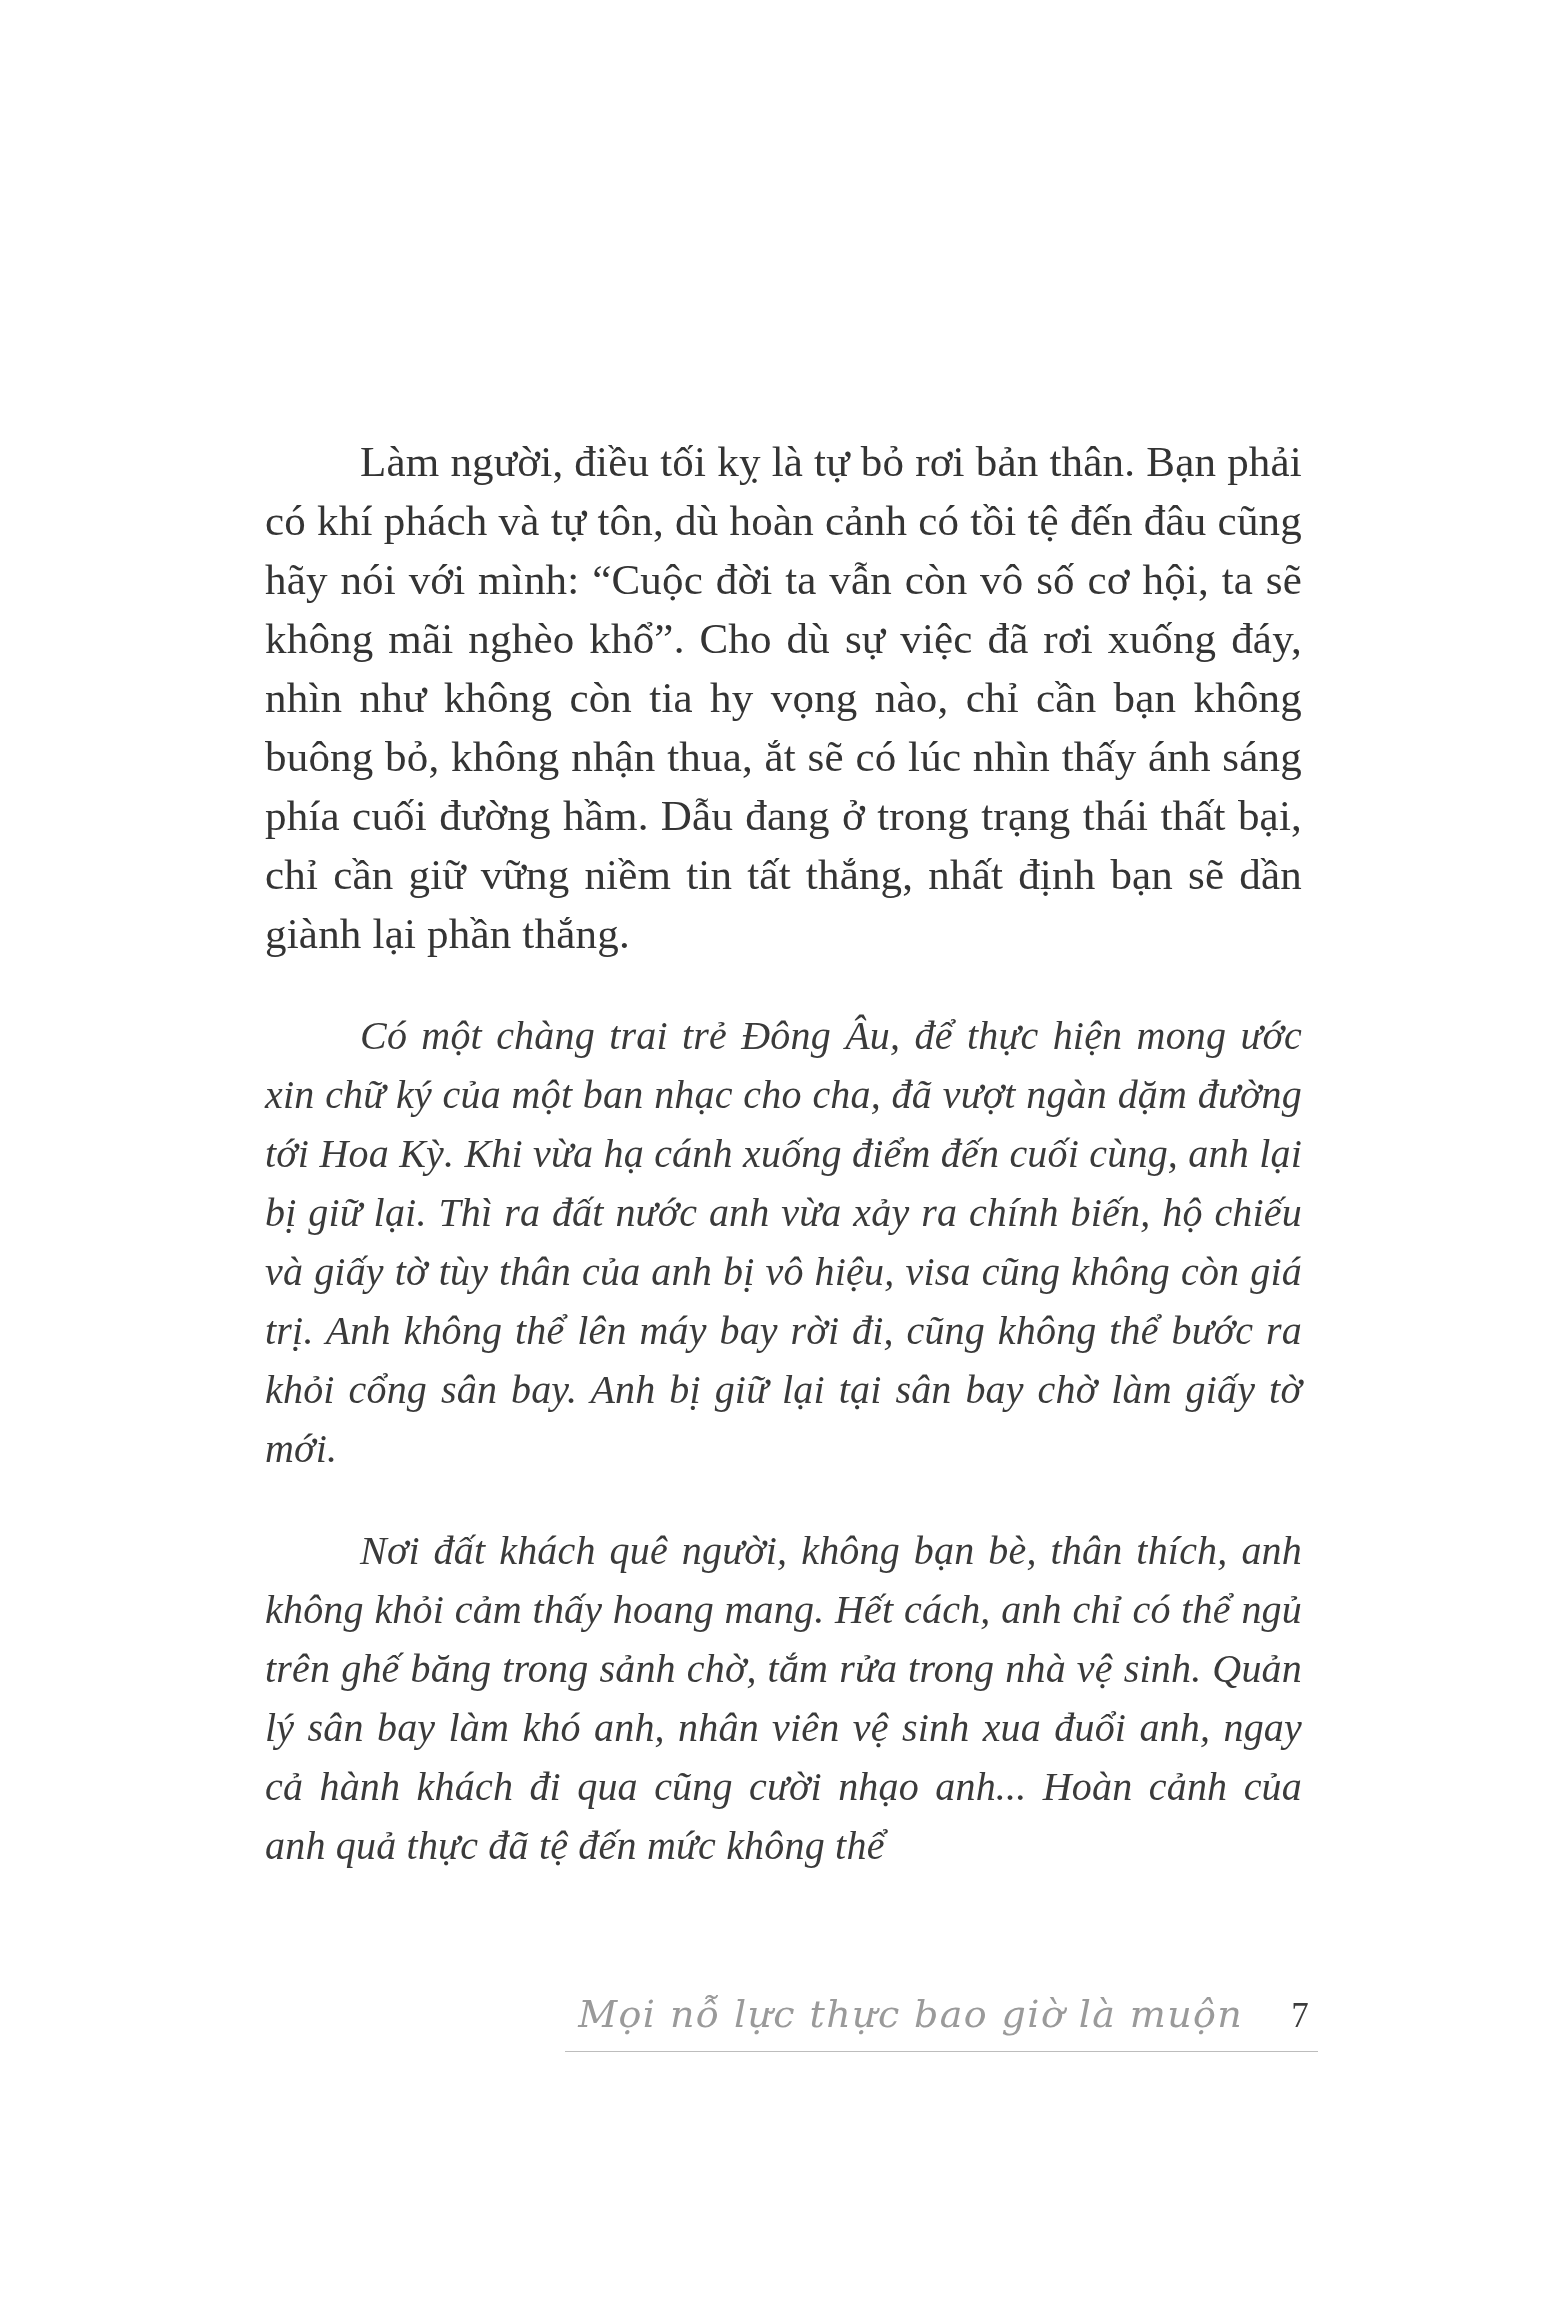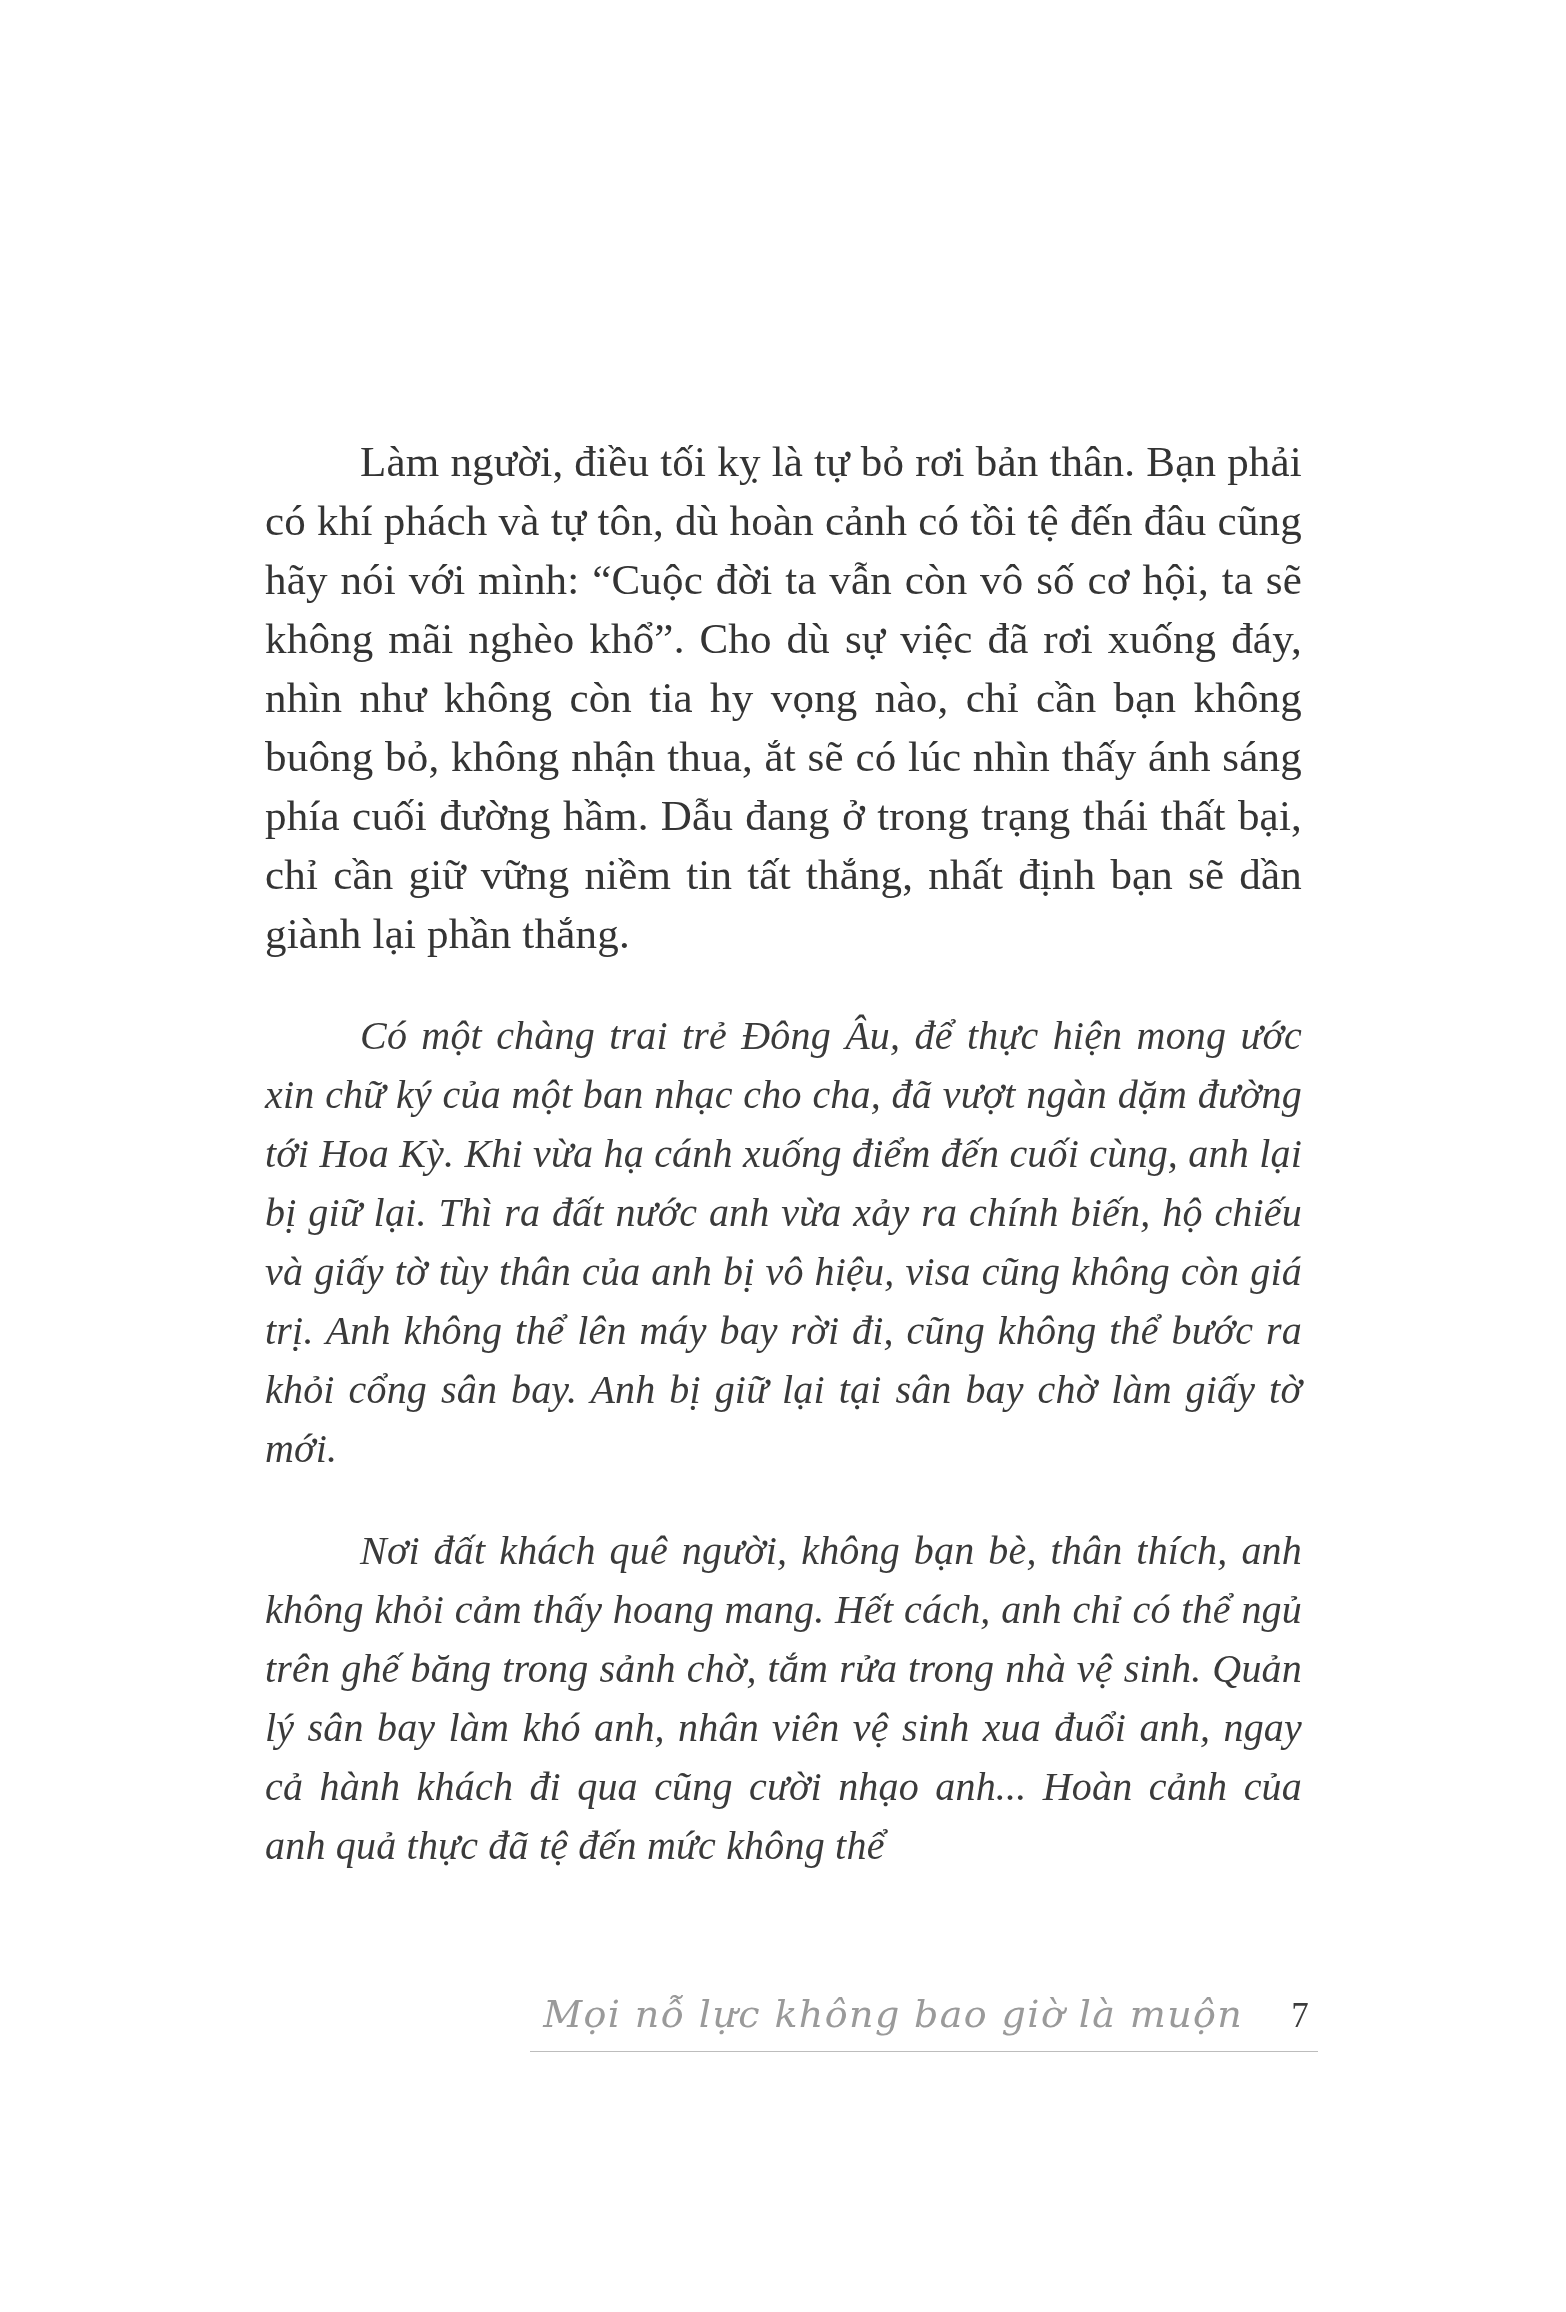--- a/index.html
+++ b/index.html
@@ -70,19 +70,19 @@
 <div class="page">
 
   <div class="content">
     <p class="para normal">Làm người, điều tối kỵ là tự bỏ rơi bản thân. Bạn phải có khí phách và tự tôn, dù hoàn cảnh có tồi tệ đến đâu cũng hãy nói với mình: “Cuộc đời ta vẫn còn vô số cơ hội, ta sẽ không mãi nghèo khổ”. Cho dù sự việc đã rơi xuống đáy, nhìn như không còn tia hy vọng nào, chỉ cần bạn không buông bỏ, không nhận thua, ắt sẽ có lúc nhìn thấy ánh sáng phía cuối đường hầm. Dẫu đang ở trong trạng thái thất bại, chỉ cần giữ vững niềm tin tất thắng, nhất định bạn sẽ dần giành lại phần thắng.</p>
     <p class="para italic">Có một chàng trai trẻ Đông Âu, để thực hiện mong ước xin chữ ký của một ban nhạc cho cha, đã vượt ngàn dặm đường tới Hoa Kỳ. Khi vừa hạ cánh xuống điểm đến cuối cùng, anh lại bị giữ lại. Thì ra đất nước anh vừa xảy ra chính biến, hộ chiếu và giấy tờ tùy thân của anh bị vô hiệu, visa cũng không còn giá trị. Anh không thể lên máy bay rời đi, cũng không thể bước ra khỏi cổng sân bay. Anh bị giữ lại tại sân bay chờ làm giấy tờ mới.</p>
     <p class="para italic">Nơi đất khách quê người, không bạn bè, thân thích, anh không khỏi cảm thấy hoang mang. Hết cách, anh chỉ có thể ngủ trên ghế băng trong sảnh chờ, tắm rửa trong nhà vệ sinh. Quản lý sân bay làm khó anh, nhân viên vệ sinh xua đuổi anh, ngay cả hành khách đi qua cũng cười nhạo anh... Hoàn cảnh của anh quả thực đã tệ đến mức không thể</p>
   </div>
 
   <div class="footer">
     <div class="footer-inner">
-      <span class="footer-title">Mọi nỗ lực không bao giờ là muộn</span>
+      <span class="footer-title">Mọi nỗ lực thực bao giờ là muộn</span>
       <span class="page-number">7</span>
     </div>
   </div>
 
 </div>
 
 
 </body></html>

